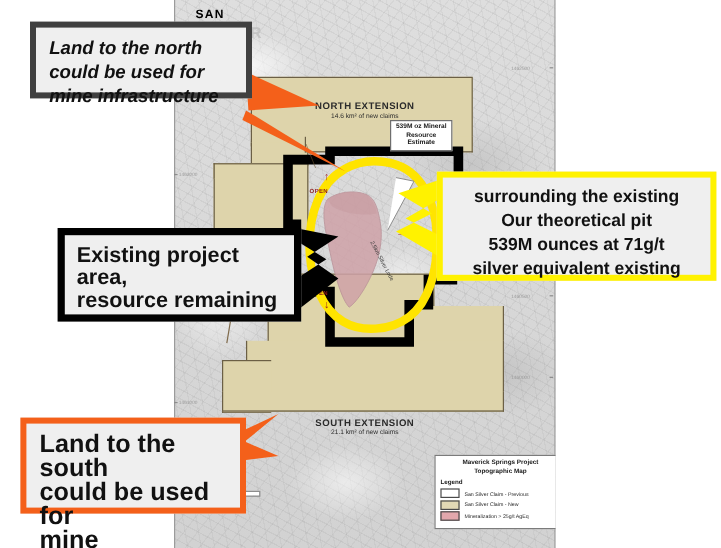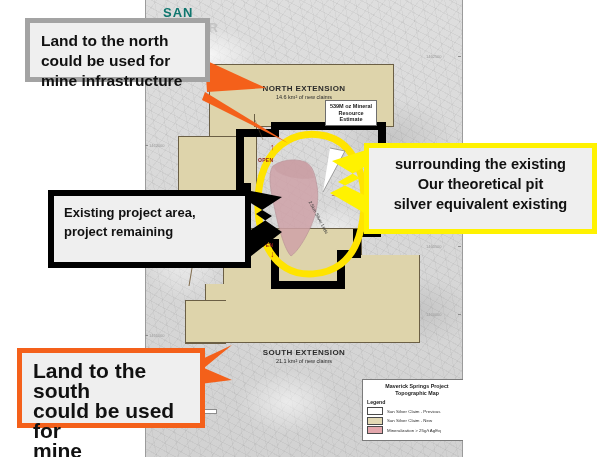--- a/index.html
+++ b/index.html
@@ -16,21 +16,21 @@
       radial-gradient(ellipse 90px 55px at 78% 30%, rgba(150,150,150,.30), rgba(255,255,255,0) 70%),
       radial-gradient(ellipse 60px 70px at 12% 55%, rgba(255,255,255,.65), rgba(255,255,255,0) 70%),
       radial-gradient(ellipse 80px 50px at 85% 68%, rgba(140,140,140,.25), rgba(255,255,255,0) 72%),
       radial-gradient(ellipse 70px 45px at 45% 88%, rgba(255,255,255,.55), rgba(255,255,255,0) 70%),
       radial-gradient(ellipse 55px 35px at 60% 50%, rgba(255,255,255,.5), rgba(255,255,255,0) 70%),
       repeating-linear-gradient(28deg, rgba(120,120,120,.10) 0 1px, rgba(255,255,255,0) 1px 7px),
       repeating-linear-gradient(-52deg, rgba(130,130,130,.09) 0 1px, rgba(255,255,255,0) 1px 9px),
       repeating-linear-gradient(80deg, rgba(110,110,110,.07) 0 1px, rgba(255,255,255,0) 1px 11px),
       linear-gradient(#dedede,#d2d2d2);}
   .mapborder{position:absolute;inset:0;border-left:1px solid #9b9b9b;border-right:1px solid #9b9b9b;}
-  .watermark{position:absolute;left:18px;top:6px;color:#0f766e;font-size:13px;font-weight:bold;
+  .watermark{position:absolute;left:18px;top:6px;color:#000000;font-size:10px;font-weight:bold;
      letter-spacing:1px;line-height:14px;}
   .wm2{position:absolute;left:22px;top:20px;color:#c4c4c4;font-size:13px;font-weight:bold;letter-spacing:1px;}
   .coord{position:absolute;color:#9a9a9a;font-size:4px;white-space:nowrap;}
   .tick{position:absolute;width:3px;height:1px;background:#8d8d8d;}
 
   
   .claim{position:absolute;background:#ded4ab;border:1px solid #6b5f45;}
   .clabel{position:absolute;width:100%;text-align:center;color:#2b2b2b;}
   .clabel .t1{font-size:8px;font-weight:bold;letter-spacing:.4px;}
   .clabel .t2{font-size:5.5px;margin-top:1px;}
@@ -51,25 +51,25 @@
   #legend .sw{width:14px;height:6px;border:1px solid #4a4a4a;margin-right:4px;flex:none;}
   #legend .ltxt{font-size:4.4px;color:#2b2b2b;}
 
   .compass{position:absolute;color:#8a8a8a;font-size:8px;}
   .scalebar{position:absolute;}
 
   
   .cbox{position:absolute;background:#efefef;box-sizing:border-box;}
   .cbox .ctxt{font-weight:bold;color:#111;}
 
-  #cb-north{left:25px;top:18px;width:185px;height:64px;border:5px solid #a3a3a3;}
+  #cb-north{left:25px;top:18px;width:185px;height:64px;border:5px solid #404040;font-style:italic;}
   #cb-north .ctxt{font-size:15.5px;line-height:20px;padding:8px 0 0 11px;}
 
   #cb-existing{left:48px;top:190px;width:203px;height:78px;border:6px solid #000;}
-  #cb-existing .ctxt{font-size:13px;line-height:19px;padding:7px 0 0 10px;}
+  #cb-existing .ctxt{font-size:18px;line-height:19px;padding:7px 0 0 10px;}
 
   #cb-pit{left:364px;top:143px;width:233px;height:91px;border:5px solid #FFF200;}
   #cb-pit .ctxt{font-size:14.6px;line-height:20px;padding:6px 4px 0 4px;text-align:center;}
 
   #cb-south{left:17px;top:348px;width:188px;height:80px;border:5px solid #F4601A;}
   #cb-south .ctxt{font-size:21px;line-height:20px;padding:8px 12px 0 11px;}
 
   .tailsvg{position:absolute;overflow:visible;pointer-events:none;}
 </style>
 </head>
@@ -184,31 +184,32 @@
       <div>mine infrastructure</div>
     </div>
   </div>
 
   <svg class="tailsvg" style="left:0;top:0;width:601px;height:457px;" viewBox="0 0 601 457">
     <polygon points="246,200 272,216 246,233 246,260 282,232 256,214 282,197 246,190" fill="#000000"></polygon>
   </svg>
   <div class="cbox" id="cb-existing">
     <div class="ctxt">
       <div>Existing project area,</div>
-      <div>project remaining</div>
+      <div>resource remaining</div>
     </div>
   </div>
 
   <svg class="tailsvg" style="left:0;top:0;width:601px;height:457px;" viewBox="0 0 601 457">
     <polygon points="366,166 338,182 366,196 366,214 330,193 360,178 332,161 366,150" fill="#FFF200"></polygon>
   </svg>
   <div class="cbox" id="cb-pit">
     <div class="ctxt">
       <div>surrounding the existing</div>
       <div>Our theoretical pit</div>
+      <div>539M ounces at 71g/t</div>
       <div>silver equivalent existing</div>
     </div>
   </div>
 
   <svg class="tailsvg" style="left:0;top:0;width:601px;height:457px;" viewBox="0 0 601 457">
     <polygon points="200,360 232,345 204,368 232,380 200,384" fill="#F4601A"></polygon>
   </svg>
   <div class="cbox" id="cb-south">
     <div class="ctxt">
       <div>Land to the south</div>

